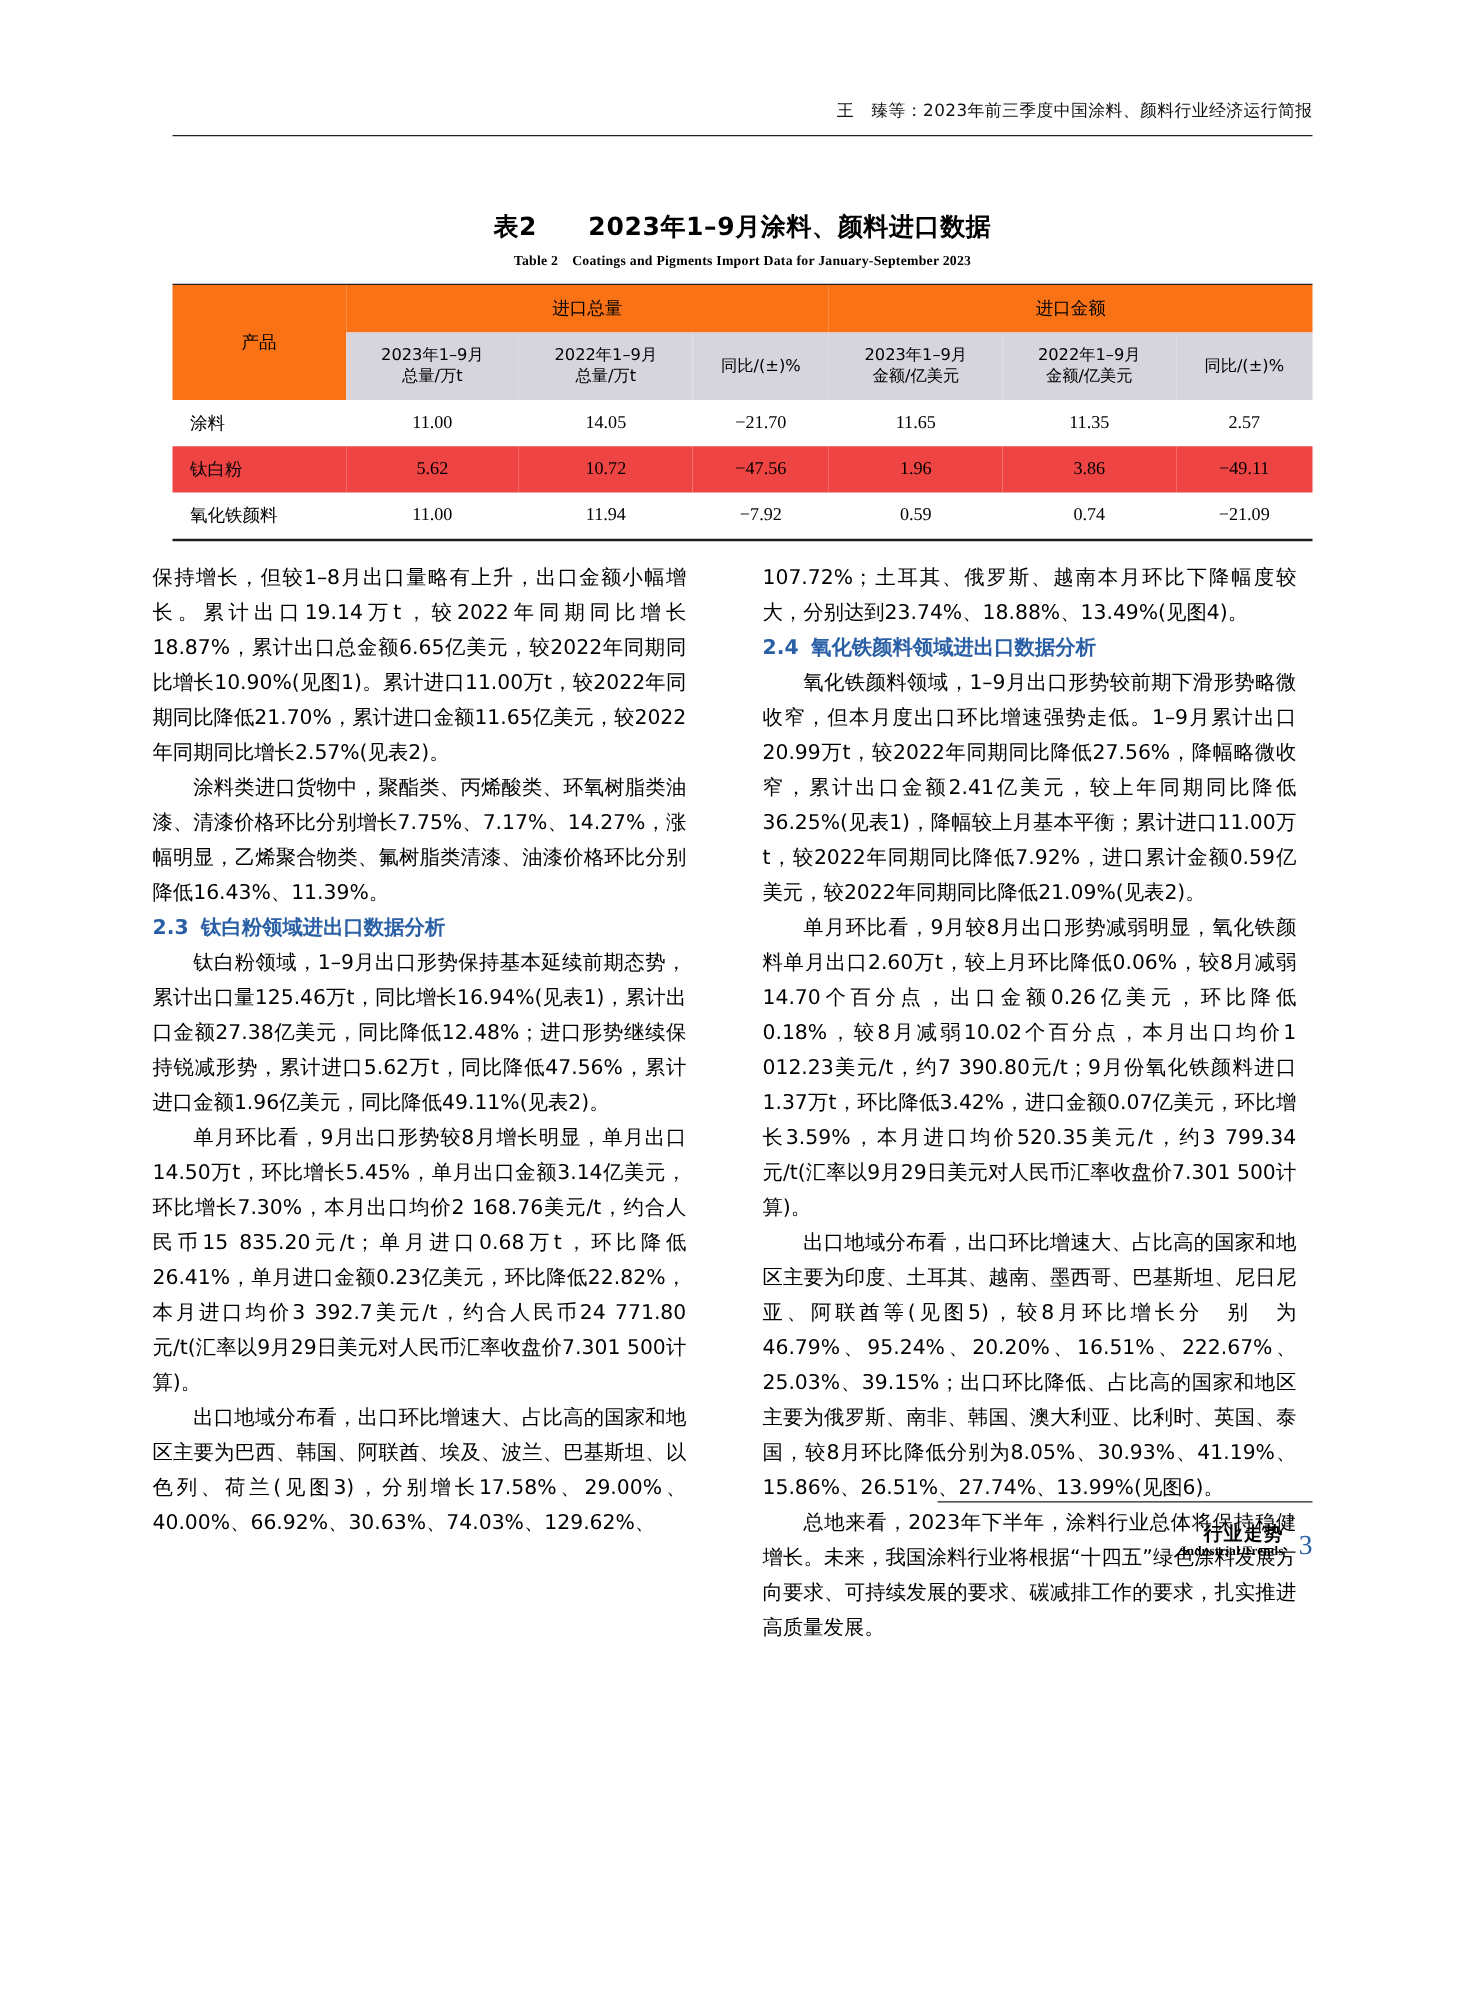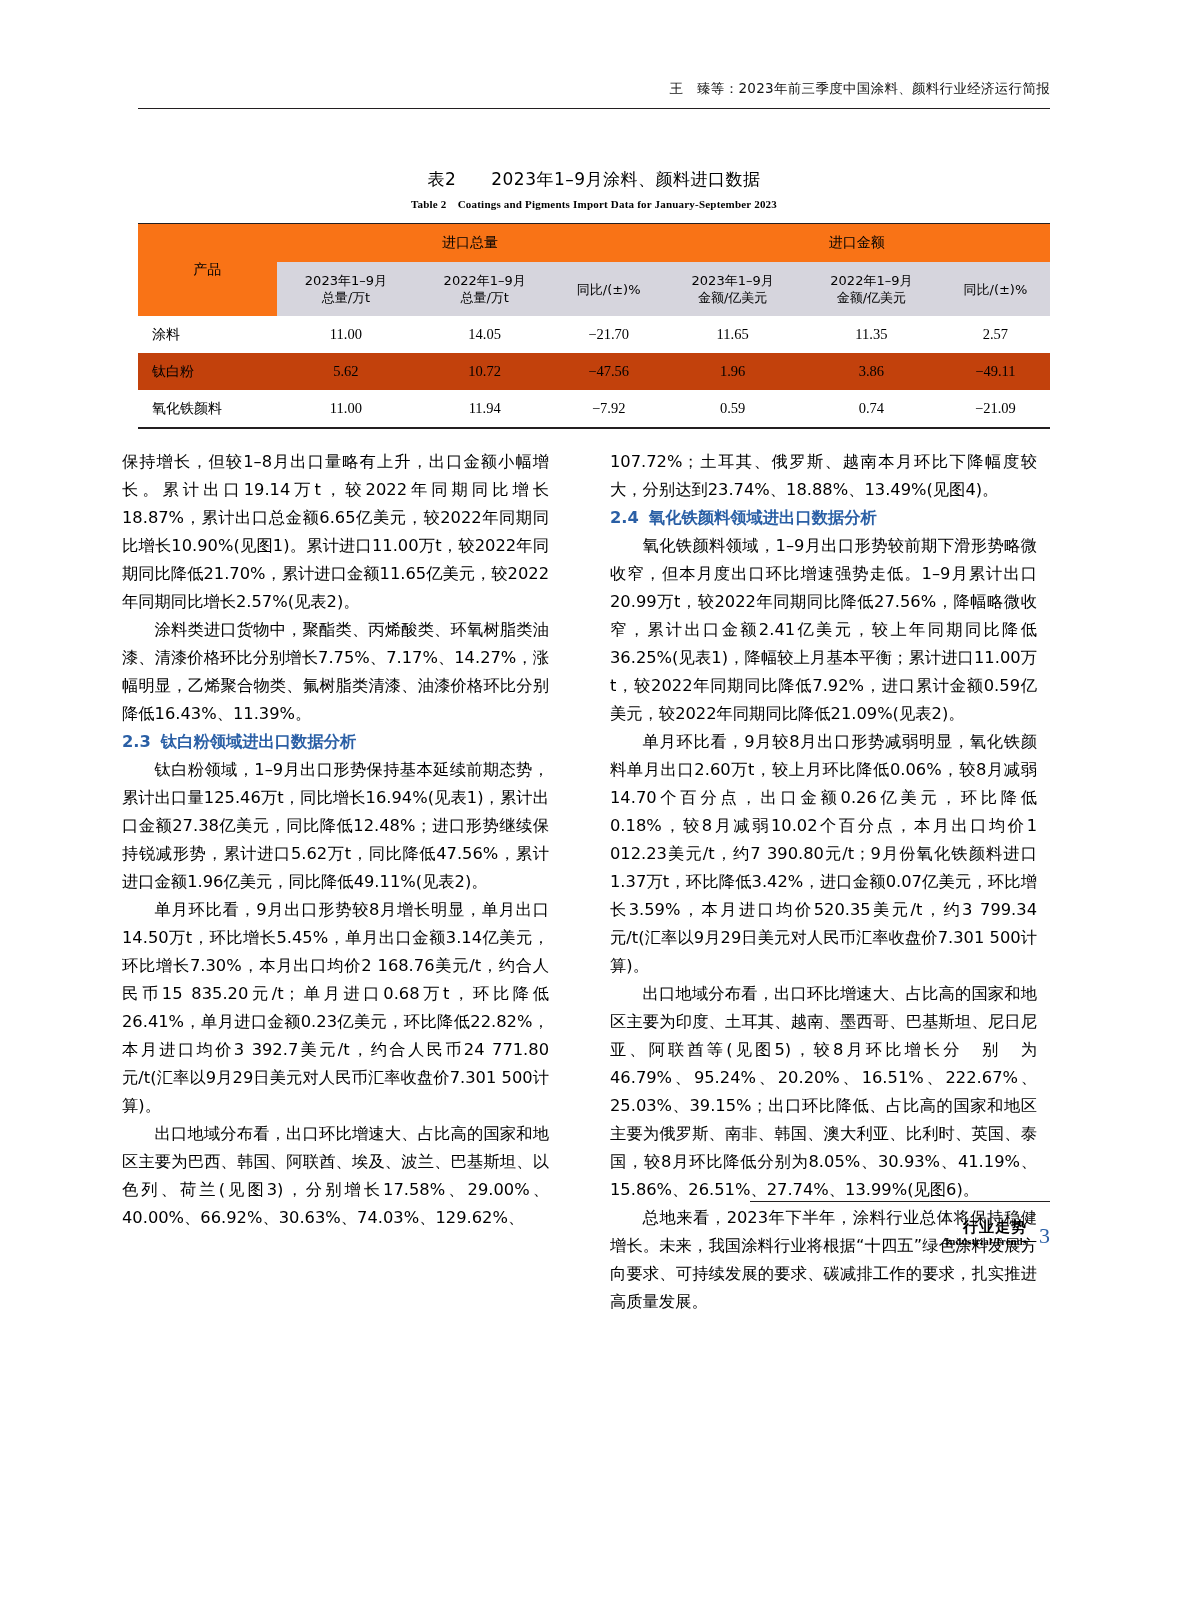--- a/index.html
+++ b/index.html
@@ -45,22 +45,22 @@
 
   
   .table-wrap {
     position: absolute;
     left: 138px;
     top: 168px;
     width: 912px;
   }
   .tbl-title-cn {
     text-align: center;
-    font-size: 17px;
-    font-weight: normal;
+    font-size: 20px;
+    font-weight: bold;
     font-family: "DejaVu Sans", sans-serif;
     letter-spacing: 0.5px;
     margin-bottom: 6px;
   }
   .tbl-title-en {
     text-align: center;
     font-size: 11px;
     font-weight: bold;
     font-family: "Liberation Serif", serif;
     letter-spacing: 0.2px;
@@ -97,21 +97,21 @@
     height: 29px;
     font-size: 14.5px;
   }
   table.data tbody td.prod {
     font-family: "DejaVu Sans", sans-serif;
     font-size: 14px;
     text-align: left;
     padding-left: 14px;
   }
   table.data tbody tr.alt td {
-    background: #c2410c;
+    background: #ef4444;
   }
   .rule-top, .rule-mid, .rule-bot {
     background: #231f20;
     width: 912px;
   }
   .rule-top { height: 1.4px; }
   .rule-bot { height: 1.4px; }
   .hdr-underline {
     border-bottom: 1px solid #231f20;
   }

